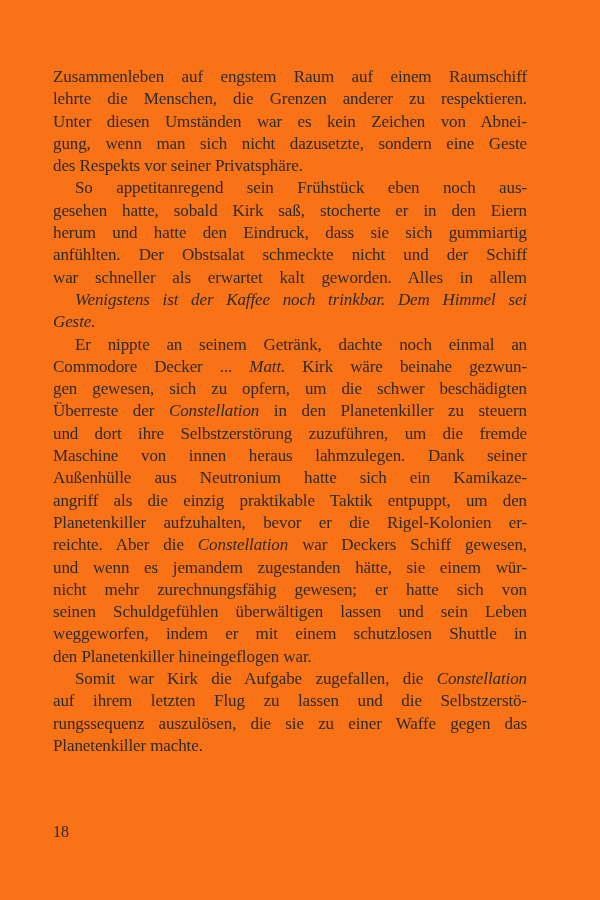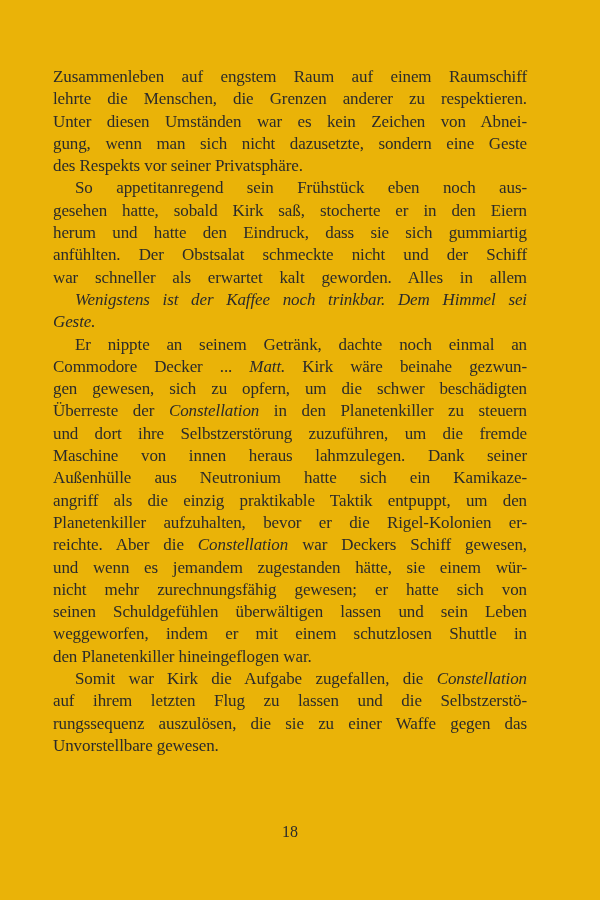--- a/index.html
+++ b/index.html
@@ -4,21 +4,21 @@
 <style>
   html, body {
     margin: 0;
     padding: 0;
     background: #fbfbf9;
   }
   .book-page {
     position: relative;
     width: 600px;
     height: 900px;
-    background: #eab308;
+    background: #f97316;
     font-family: "Liberation Serif", "DejaVu Serif", serif;
     color: #2b2b2b;
     overflow: hidden;
   }
   .text-column {
     position: absolute;
     left: 53px;
     top: 66px;
     width: 474px;
     font-size: 17px;
@@ -42,21 +42,21 @@
     padding-left: 22px;
   }
   .line i {
     font-style: italic;
   }
   .page-number {
     position: absolute;
     left: 53px;
     top: 822px;
     width: 474px;
-    text-align: center;
+    text-align: left;
     font-size: 16px;
     line-height: 20px;
     color: #2b2b2b;
   }
 </style>
 </head>
 <body>
 
 <div class="book-page">
   <div class="text-column">
@@ -92,17 +92,17 @@
         <div class="line"><span>und wenn es jemandem zugestanden hätte, sie einem wür-</span></div>
         <div class="line"><span>nicht mehr zurechnungsfähig gewesen; er hatte sich von</span></div>
         <div class="line"><span>seinen Schuldgefühlen überwältigen lassen und sein Leben</span></div>
         <div class="line"><span>weggeworfen, indem er mit einem schutzlosen Shuttle in</span></div>
         <div class="line last"><span>den Planetenkiller hineingeflogen war.</span></div>
       </div>
       <div class="paragraph">
         <div class="line indent"><span>Somit war Kirk die Aufgabe zugefallen, die </span><i>Constellation</i></div>
         <div class="line"><span>auf ihrem letzten Flug zu lassen und die Selbstzerstö-</span></div>
         <div class="line"><span>rungssequenz auszulösen, die sie zu einer Waffe gegen das</span></div>
-        <div class="line last"><span>Unvorstellbare gewesen.</span></div>
+        <div class="line last"><span>Planetenkiller machte.</span></div>
       </div>
     </div>
   <div class="page-number">18</div>
 </div>
 
 </body></html>

